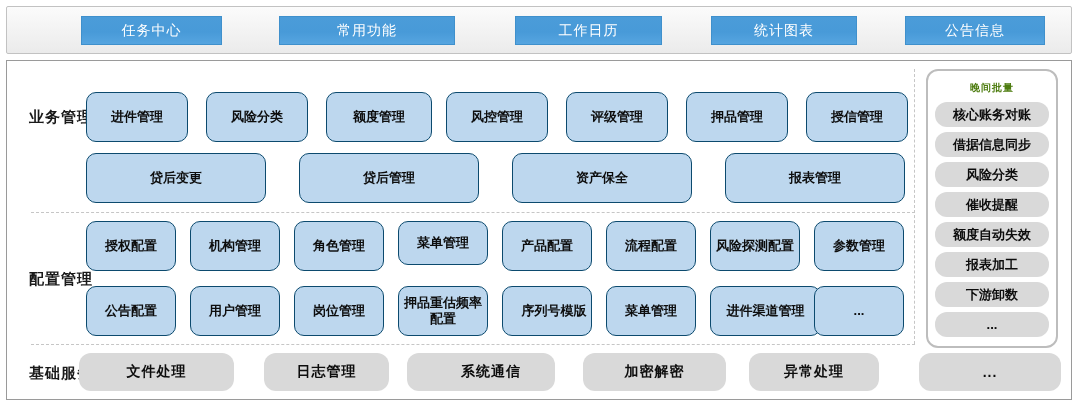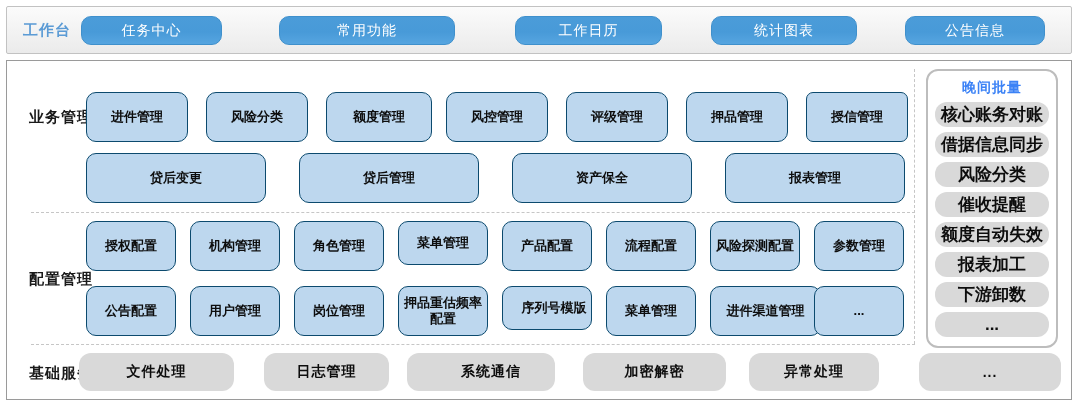--- a/index.html
+++ b/index.html
@@ -12,21 +12,21 @@
   .topbar{
     position:absolute;left:6px;top:6px;width:1066px;height:48px;
     background:linear-gradient(#fbfbfb,#ebebeb);
     border:1px solid #c2c2c2;border-radius:2px;box-sizing:border-box;
   }
   .topbar-label{
     position:absolute;left:16px;top:0;height:46px;display:flex;align-items:center;
     color:#5b9bd5;font-size:15px;font-weight:bold;letter-spacing:1px;
   }
   .topbtn{
-    position:absolute;top:9px;height:29px;border-radius:10px;box-sizing:border-box;
+    position:absolute;top:9px;height:29px;border-radius:0;box-sizing:border-box;
     background:linear-gradient(#4b9cd9,#489ad8 55%,#56a5e0);
     border:1px solid #3f90cc;
     color:#ffffff;font-size:14px;letter-spacing:1px;
     display:flex;align-items:center;justify-content:center;
   }
   .b0{left:74px;width:141px;} .b1{left:272px;width:176px;}
   .b2{left:508px;width:147px;} .b3{left:704px;width:146px;}
   .b4{left:898px;width:140px;}
   
   .main{
@@ -51,54 +51,53 @@
   .hdash{position:absolute;left:24px;width:884px;height:0;border-top:1px dashed #c6c6c6;}
   .vdash{position:absolute;left:907px;top:8px;height:275px;width:0;border-left:1px dashed #c6c6c6;}
   
   .night{
     position:absolute;left:919px;top:8px;width:132px;height:279px;
     background:#ffffff;border:2px solid #bdbdbd;border-radius:12px;
     box-sizing:border-box;padding:7px 7px 6px;
     display:flex;flex-direction:column;gap:5px;
   }
   .night-title{
-    text-align:center;font-weight:bold;font-size:14px;color:#3b82f6;
+    text-align:center;font-weight:bold;font-size:10px;color:#4d7c0f;
     letter-spacing:1px;height:19px;line-height:19px;flex:0 0 auto;
   }
   .nightitem{
     flex:0 0 25px;background:#d9d9d9;border-radius:12px;
     display:flex;align-items:center;justify-content:center;
-    font-weight:bold;font-size:17px;color:#0d0d0d;
+    font-weight:bold;font-size:13px;color:#0d0d0d;
   }
 </style>
 </head>
 <body>
 
 <div class="topbar">
-  <span class="topbar-label">工作台</span>
   <div class="topbtn b0">任务中心</div>
   <div class="topbtn b1">常用功能</div>
   <div class="topbtn b2">工作日历</div>
   <div class="topbtn b3">统计图表</div>
   <div class="topbtn b4">公告信息</div>
 </div>
 
 <div class="main">
 
   <div class="seclabel" style="top:47px;">业务管理</div>
   <div class="seclabel" style="top:209px;">配置管理</div>
   <div class="seclabel" style="top:303px;">基础服务</div>
 
   <div class="bluebox" style="left:79px;top:31px;width:102px;height:50px;">进件管理</div>
   <div class="bluebox" style="left:199px;top:31px;width:102px;height:50px;">风险分类</div>
   <div class="bluebox" style="left:319px;top:31px;width:106px;height:50px;">额度管理</div>
   <div class="bluebox" style="left:439px;top:31px;width:102px;height:50px;">风控管理</div>
   <div class="bluebox" style="left:559px;top:31px;width:102px;height:50px;">评级管理</div>
   <div class="bluebox" style="left:679px;top:31px;width:102px;height:50px;">押品管理</div>
-  <div class="bluebox" style="left:799px;top:31px;width:102px;height:50px;border-radius:7px;">授信管理</div>
+  <div class="bluebox" style="left:799px;top:31px;width:102px;height:50px;">授信管理</div>
 
   <div class="bluebox" style="left:79px;top:92px;width:180px;height:50px;">贷后变更</div>
   <div class="bluebox" style="left:292px;top:92px;width:180px;height:50px;">贷后管理</div>
   <div class="bluebox" style="left:505px;top:92px;width:180px;height:50px;">资产保全</div>
   <div class="bluebox" style="left:718px;top:92px;width:180px;height:50px;">报表管理</div>
 
   <div class="hdash" style="top:151px;"></div>
 
   <div class="bluebox" style="left:79px;top:160px;width:90px;height:50px;">授权配置</div>
   <div class="bluebox" style="left:183px;top:160px;width:90px;height:50px;">机构管理</div>
@@ -106,21 +105,21 @@
   <div class="bluebox" style="left:391px;top:160px;width:90px;height:44px;">菜单管理</div>
   <div class="bluebox" style="left:495px;top:160px;width:90px;height:50px;">产品配置</div>
   <div class="bluebox" style="left:599px;top:160px;width:90px;height:50px;">流程配置</div>
   <div class="bluebox" style="left:703px;top:160px;width:90px;height:50px;">风险探测配置</div>
   <div class="bluebox" style="left:807px;top:160px;width:90px;height:50px;">参数管理</div>
 
   <div class="bluebox" style="left:79px;top:225px;width:90px;height:50px;">公告配置</div>
   <div class="bluebox" style="left:183px;top:225px;width:90px;height:50px;">用户管理</div>
   <div class="bluebox" style="left:287px;top:225px;width:90px;height:50px;">岗位管理</div>
   <div class="bluebox" style="left:391px;top:225px;width:90px;height:50px;">押品重估频率配置</div>
-  <div class="bluebox" style="left:495px;top:225px;width:90px;height:44px;padding-left:18px;">序列号模版</div>
+  <div class="bluebox" style="left:495px;top:225px;width:90px;height:50px;padding-left:18px;">序列号模版</div>
   <div class="bluebox" style="left:599px;top:225px;width:90px;height:50px;">菜单管理</div>
   <div class="bluebox" style="left:703px;top:225px;width:111px;height:50px;">进件渠道管理</div>
   <div class="bluebox" style="left:807px;top:225px;width:90px;height:50px;">...</div>
 
   <div class="hdash" style="top:283px;"></div>
   <div class="vdash"></div>
 
   <div class="graybox" style="left:72px;top:292px;width:155px;height:38px;">文件处理</div>
   <div class="graybox" style="left:257px;top:292px;width:125px;height:38px;">日志管理</div>
   <div class="graybox" style="left:400px;top:292px;width:128px;height:38px;padding-left:20px;">系统通信</div>

